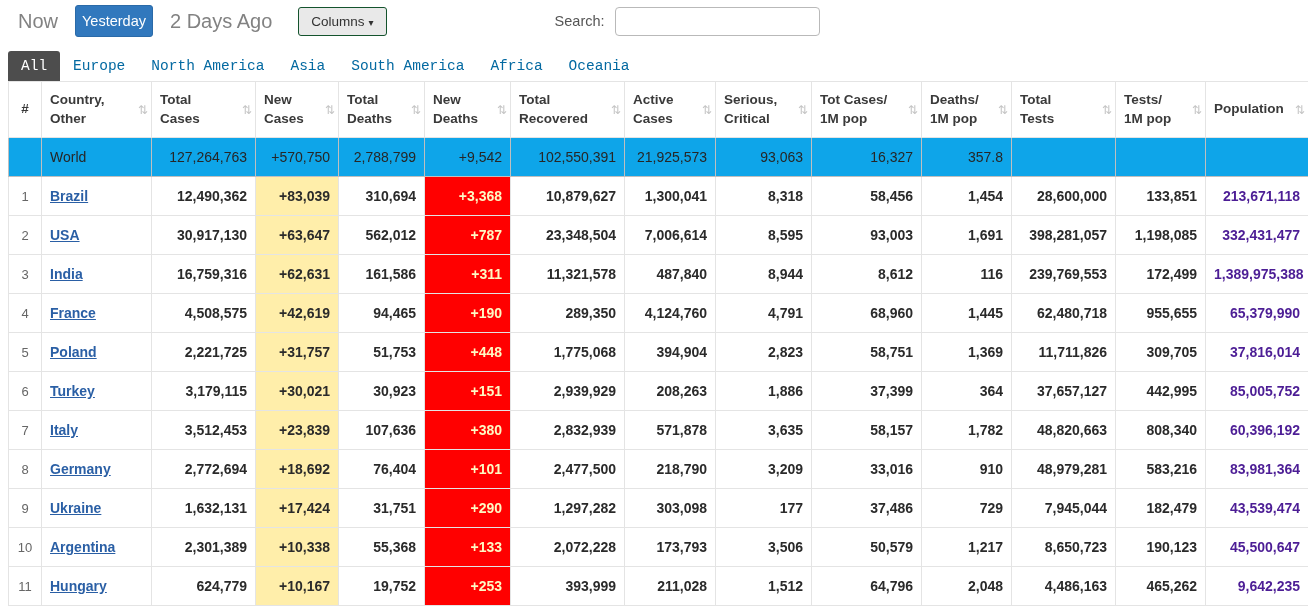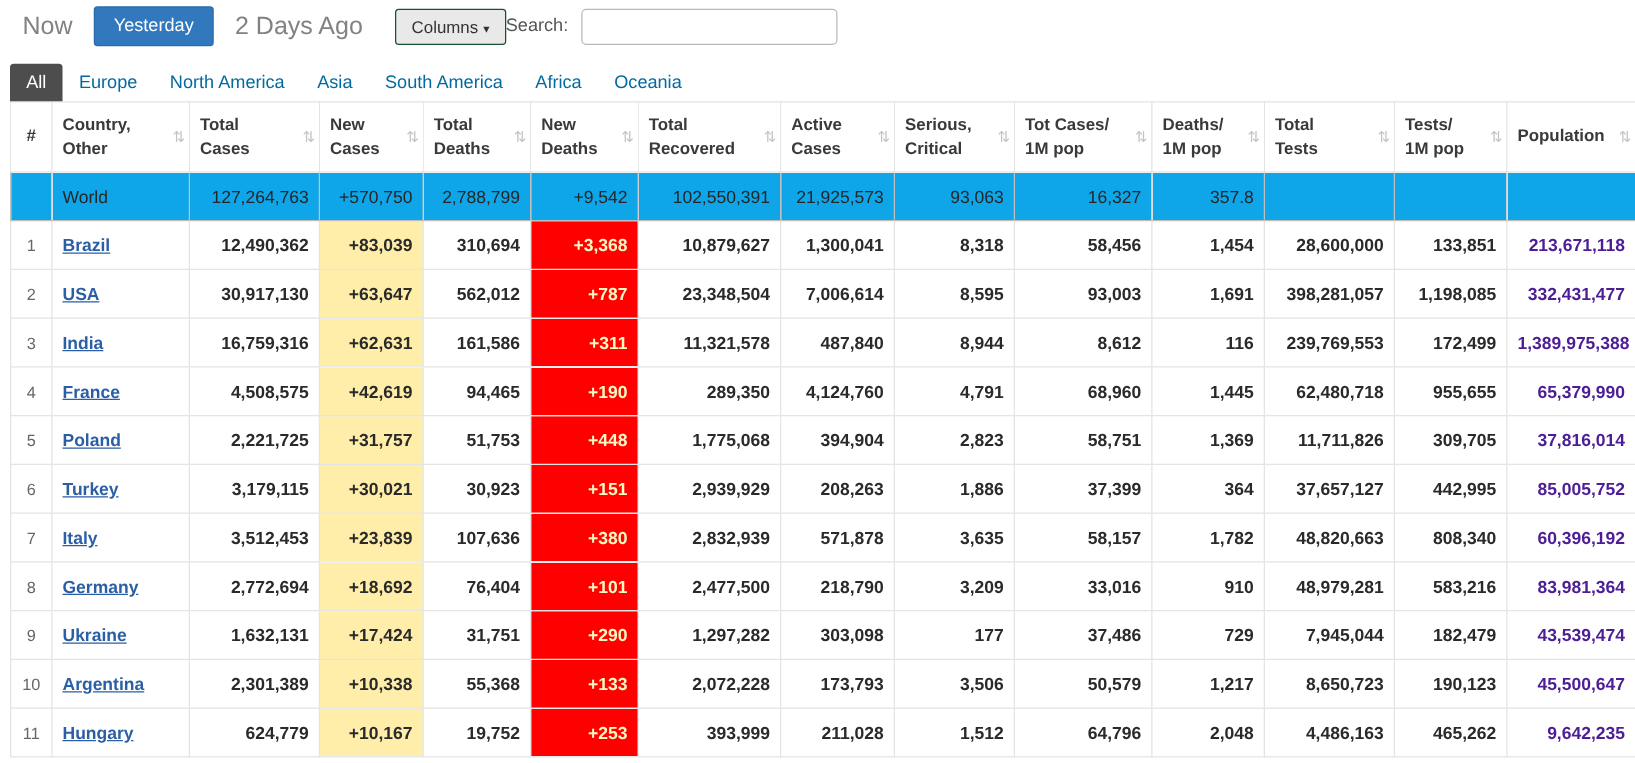--- a/index.html
+++ b/index.html
@@ -11,36 +11,36 @@
     color: #333;
   }
   
   .toolbar { display: flex; align-items: center; height: 42px; padding: 0 16px; }
   .btn-plain {
     background: none; border: none; color: #828282; font-size: 20px;
     font-family: inherit; cursor: pointer; padding: 7px 2px;
   }
   .btn-primary {
     background: #3178bd; color: #fff; border: 1px solid #2a6aa8; border-radius: 3px;
-    padding: 7px 15px; font-size: 14.5px; font-family: inherit; margin: 0 15px; cursor: pointer;
+    padding: 7px 6px; font-size: 14.5px; font-family: inherit; margin: 0 15px; cursor: pointer;
   }
   .btn-columns {
     background: #e9e9e9; border: 1px solid #14532d; border-radius: 3px;
     padding: 6px 12px; margin-left: 24px; font-size: 13.5px; color: #333;
     font-family: inherit; cursor: pointer; text-align: right;
   }
   .btn-columns .caret { font-size: 10px; margin-left: 4px; }
-  .search-group { display: flex; align-items: center; }
+  .search-group { display: flex; align-items: center; margin-left: 168px; }
   .search-label { color: #555; margin-right: 10px; font-size: 14.5px; }
   .search-input {
     width: 205px; height: 29px; border: 1px solid #b9b9b9; border-radius: 4px;
     padding: 0 8px; font-family: inherit; font-size: 14px; outline: none;
   }
   
-  .tabs { display: flex; align-items: center; padding-left: 8px; margin-top: 9px; }
+  .tabs { display: flex; align-items: center; padding-left: 8px; margin-top: 9px; font-family: Liberation Mono, monospace; }
   .tab {
     padding: 7px 13px; color: #0369a1; font-size: 14.5px; cursor: pointer;
     text-decoration: none; white-space: nowrap;
   }
   .tab.active { background: #4d4d4d; color: #fff; border-radius: 3px 3px 0 0; }
   
   .table-wrap { padding-left: 8px; }
   table { border-collapse: collapse; table-layout: fixed; width: 1300px; }
   th, td { border: 1px solid #e4e4e4; padding: 0 8px; overflow: hidden; white-space: nowrap; }
   thead th {

